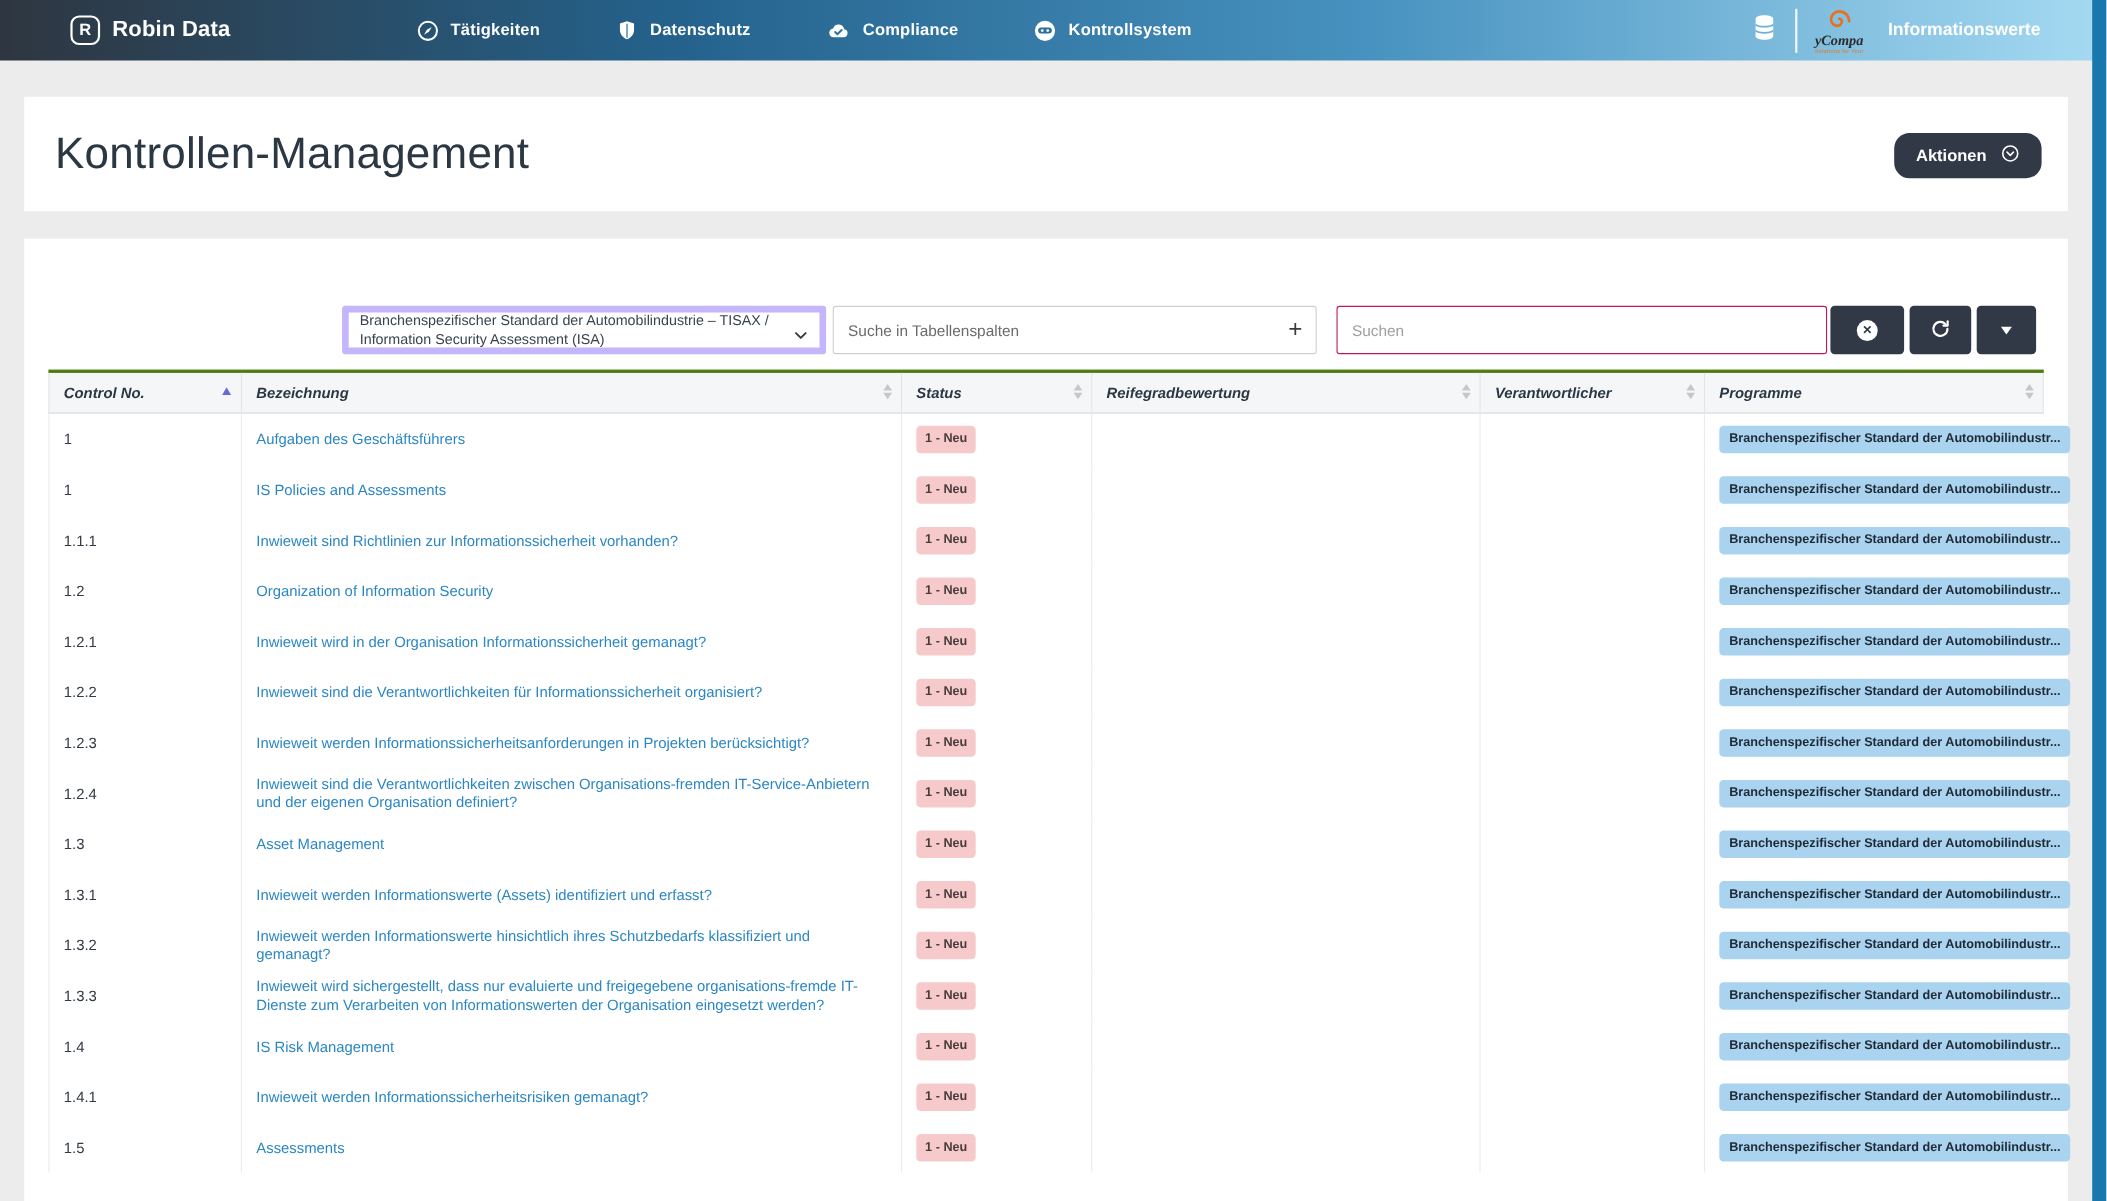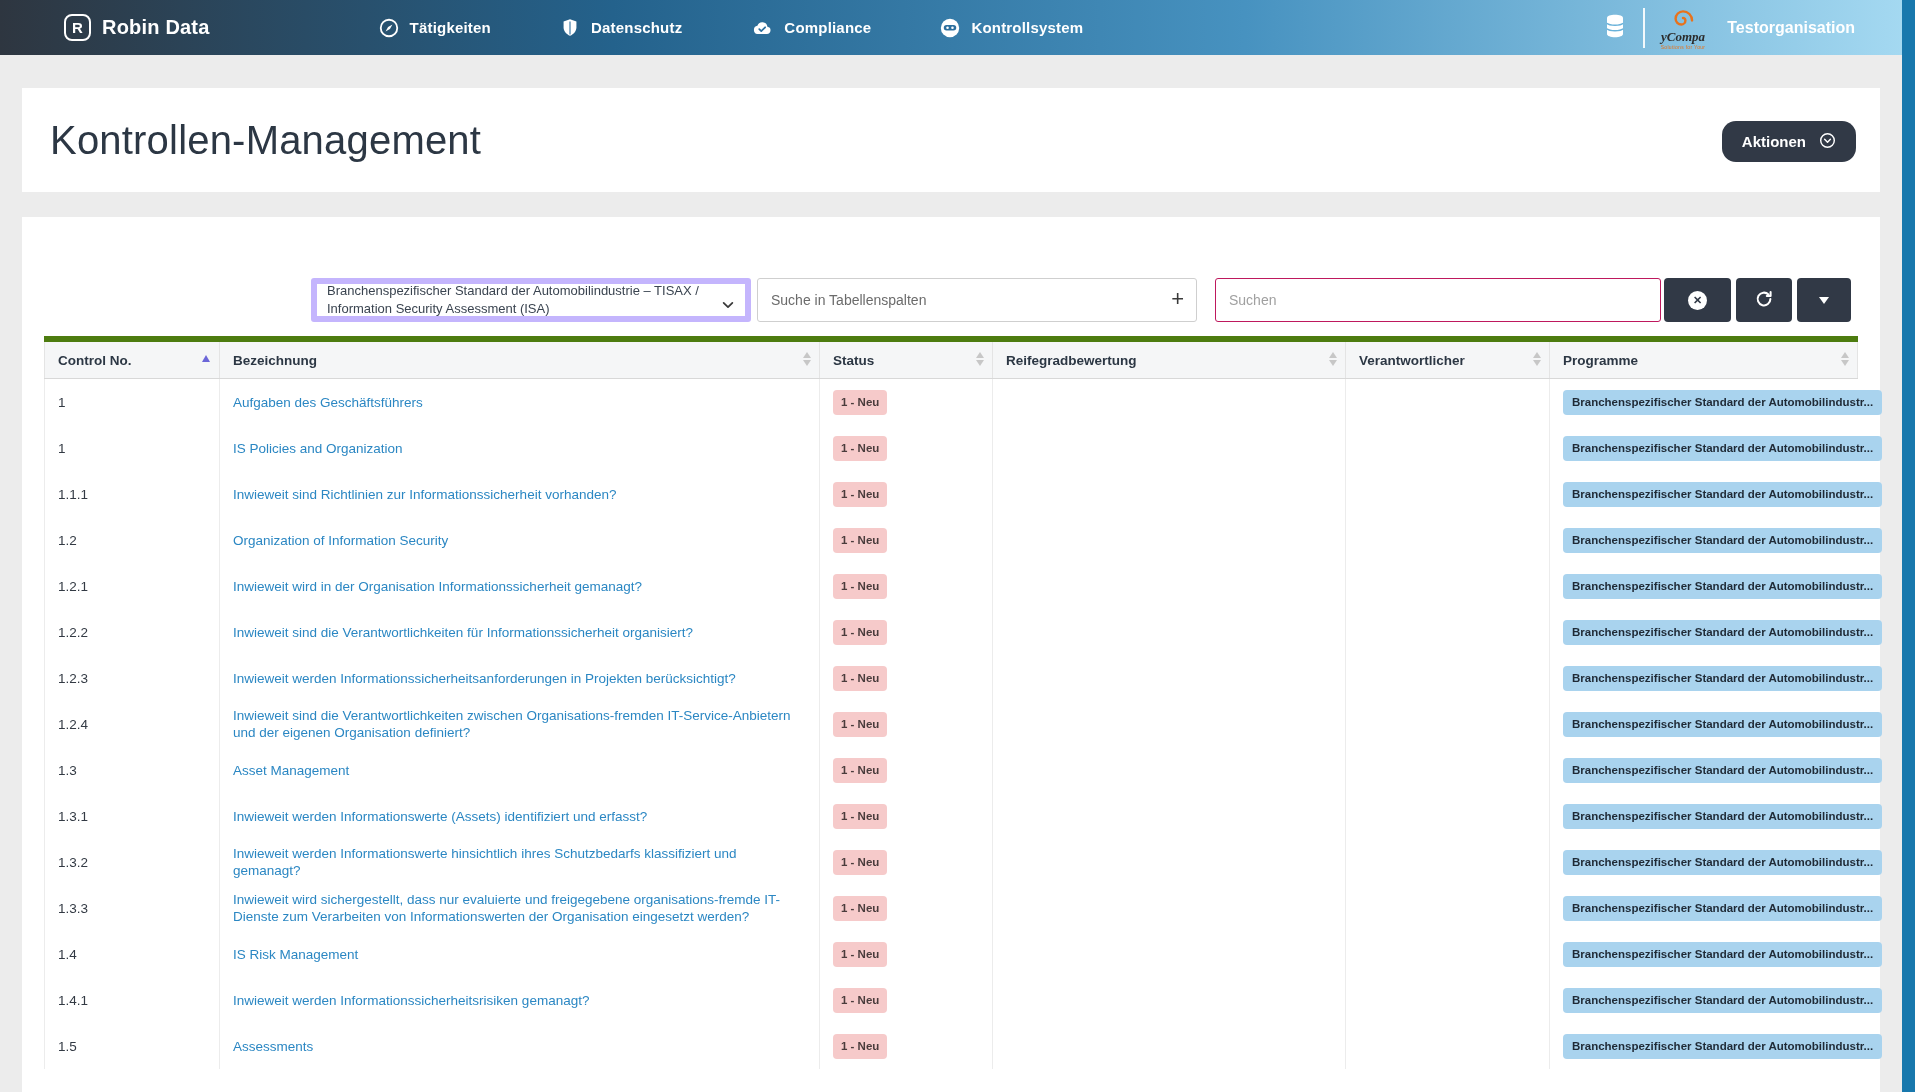--- a/index.html
+++ b/index.html
@@ -111,21 +111,21 @@
     width:0; height:0; border-left:5.5px solid transparent;
     border-right:5.5px solid transparent; border-top:7px solid #fff;
   }
 
   
   .ctable { margin:119px 22px 0 22px; }
   .trow, .thead {
     display:grid;
     grid-template-columns:176px 600px 173px 353px 204px 1fr;
   }
-  .thead { border-top:6px solid #4d7c0f; border-bottom:1px solid #d8d8d8; background:#f5f6f7; }
+  .thead { border-top:3px solid #4d7c0f; border-bottom:1px solid #d8d8d8; background:#f5f6f7;font-style:italic; }
   .th {
     position:relative; height:36px; display:flex; align-items:center;
     padding:0 22px 0 13px; font-size:13.5px; font-weight:bold; color:#2c3744;
     border-right:1px solid #e4e4e4;
   }
   .th:first-child { border-left:1px solid #e4e4e4; }
   .sort-active {
     position:absolute; right:9px; top:13px;
     width:0; height:0; border-left:4.5px solid transparent;
     border-right:4.5px solid transparent; border-bottom:7px solid #6b66d8;
@@ -211,21 +211,21 @@
     <span class="nav-divider"></span>
     <div class="partner-logo">
       <span>
         <svg width="24" height="24" viewBox="0 0 26 26">
             <path d="M13 13a2.6 2.6 0 0 1 2.6 2.6 4.4 4.4 0 0 1-4.4 4.4 6.2 6.2 0 0 1-6.2-6.2 8 8 0 0 1 8-8 9.8 9.8 0 0 1 9.8 9.8" fill="none" stroke="#e8721b" stroke-width="2.6" stroke-linecap="round"></path>
           </svg>
       </span>
       <span class="partner-name">yCompa</span>
       <span class="partner-tagline">Solutions for Your</span>
     </div>
-    <span class="org-label">Testorganisation</span>
+    <span class="org-label">Informationswerte</span>
   </div>
 </header>
 
 <section class="header-card">
   <h1 class="page-title">Kontrollen-Management</h1>
   <button class="actions-button">
     <span>Aktionen</span>
     <span>
       <svg width="17" height="17" viewBox="0 0 20 20">
           <circle cx="10" cy="10" r="8" fill="none" stroke="#fff" stroke-width="1.7"></circle>
@@ -331,21 +331,21 @@
     <div class="td">
             <span class="badge-prog">Branchenspezifischer Standard der Automobilindustr...</span>
           </div>
   </div>
 
   <div class="trow">
     <div class="td">
             <span>1</span>
           </div>
     <div class="td">
-            <a class="link">IS Policies and Organization</a>
+            <a class="link">IS Policies and Assessments</a>
           </div>
     <div class="td">
             <span class="badge-status">1 - Neu</span>
           </div>
     <div class="td"></div>
     <div class="td"></div>
     <div class="td">
             <span class="badge-prog">Branchenspezifischer Standard der Automobilindustr...</span>
           </div>
   </div>

